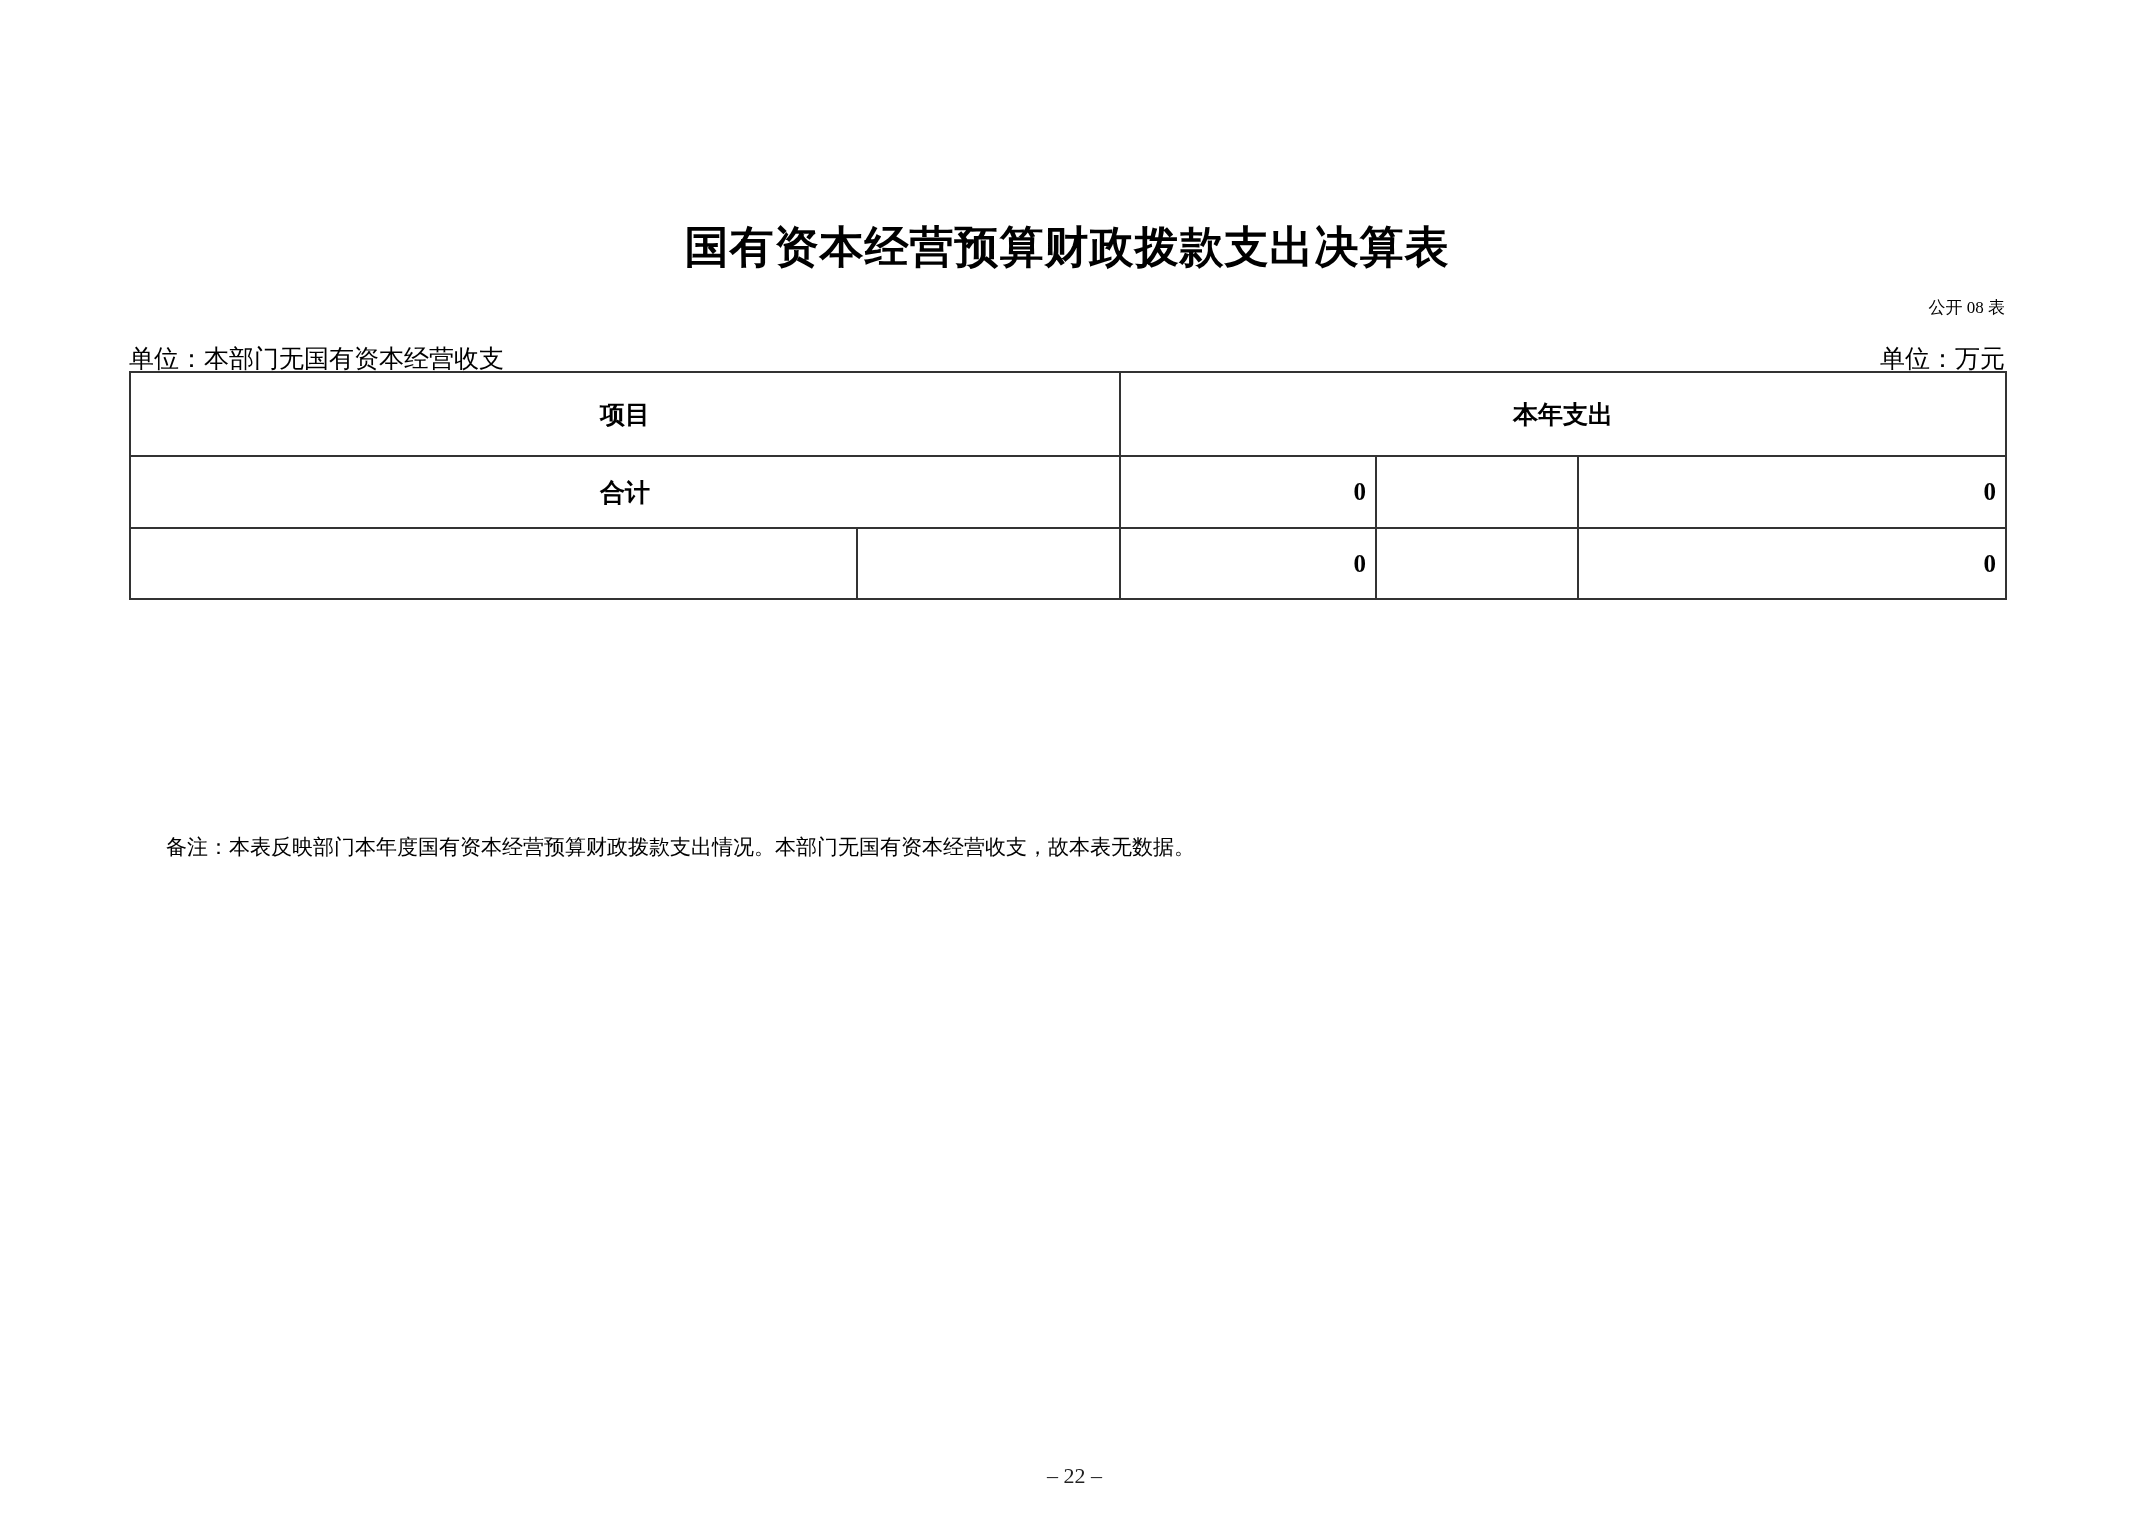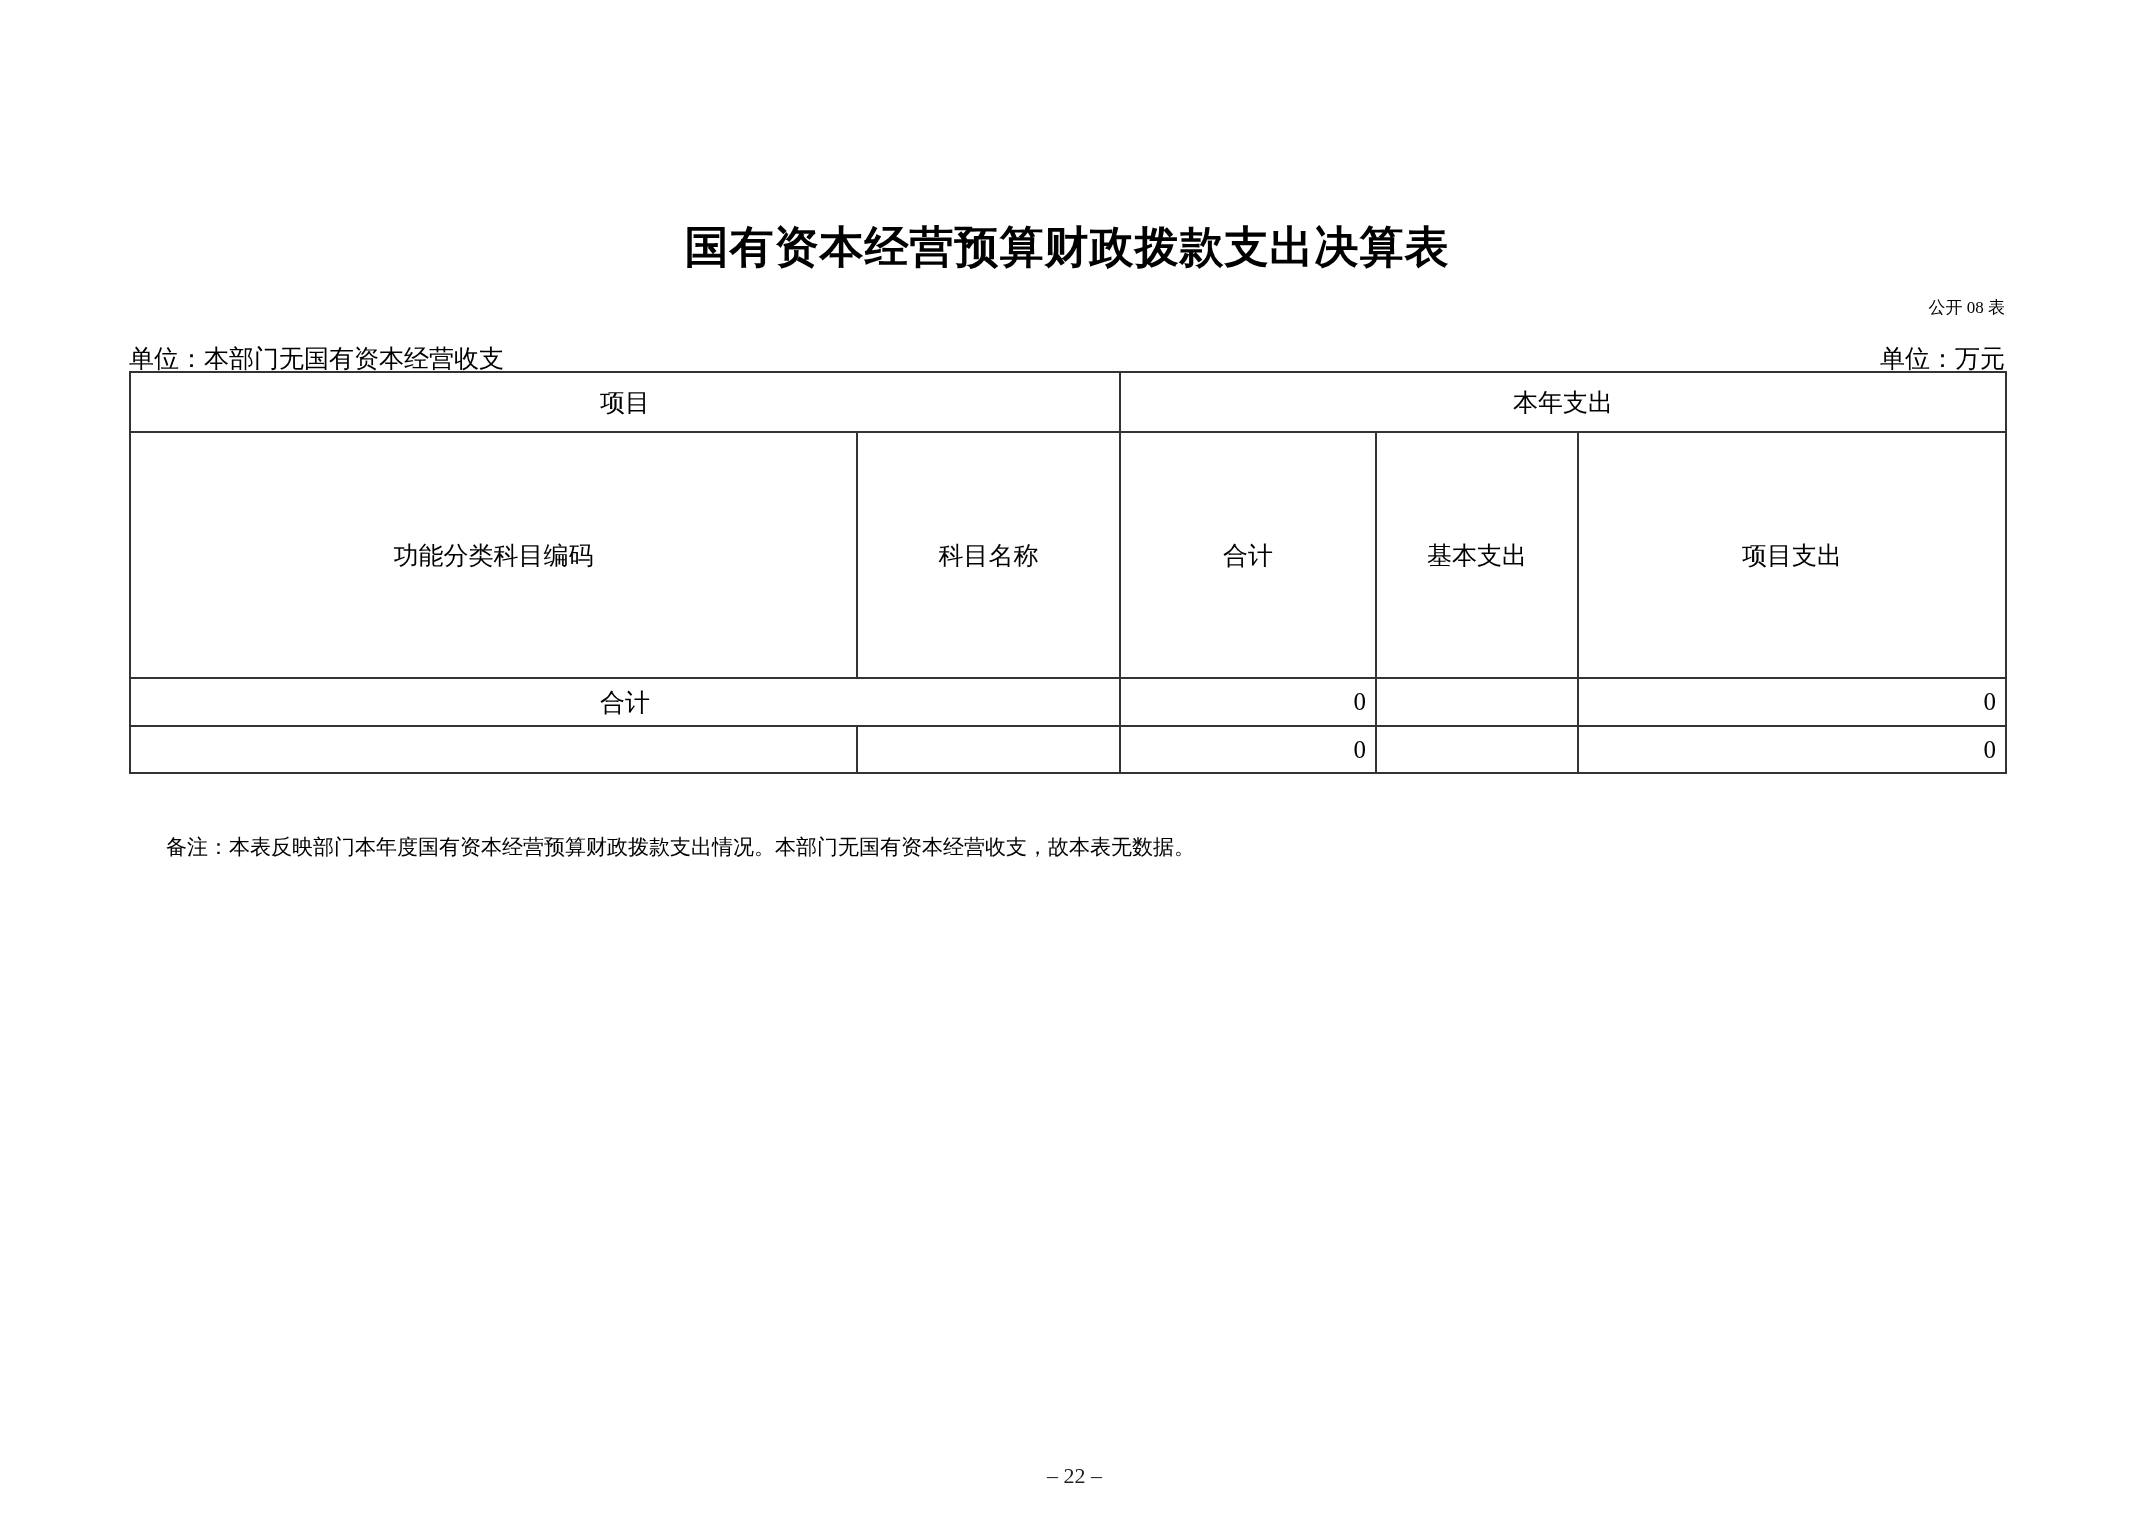--- a/index.html
+++ b/index.html
@@ -47,24 +47,24 @@
     position: absolute;
     left: 129px;
     top: 371px;
     width: 1876px;
     border-collapse: collapse;
     table-layout: fixed;
   }
   table.budget td {
     border: 2px solid #333333;
     font-size: 25px;
-    font-weight: normal;
+    font-weight: bold;
     text-align: center;
     vertical-align: middle;
-    padding: 0;
+    padding: 12px;
     overflow: hidden;
   }
   table.budget td.num {
     text-align: right;
     padding-right: 9px;
   }
   tr.hrow1 td { height: 58px; }
   tr.hrow2 td { height: 244px; }
   tr.drow1 td { height: 46px; }
   tr.drow2 td { height: 45px; }
@@ -104,27 +104,20 @@
     <col style="width:263px">
     <col style="width:256px">
     <col style="width:202px">
     <col style="width:428px">
   </colgroup>
   <tbody>
     <tr class="hrow1">
       <td colspan="2">项目</td>
       <td colspan="3">本年支出</td>
     </tr>
-    <tr class="hrow2">
-      <td>功能分类科目编码</td>
-      <td>科目名称</td>
-      <td>合计</td>
-      <td>基本支出</td>
-      <td>项目支出</td>
-    </tr>
     <tr class="drow1">
       <td colspan="2">合计</td>
       <td class="num">0</td>
       <td class="num"></td>
       <td class="num">0</td>
     </tr>
     <tr class="drow2">
       <td></td>
       <td></td>
       <td class="num">0</td>

